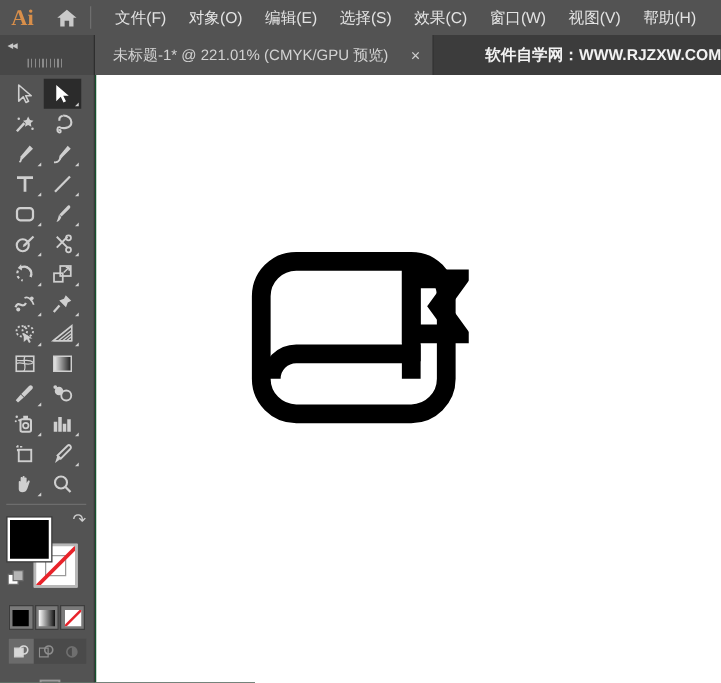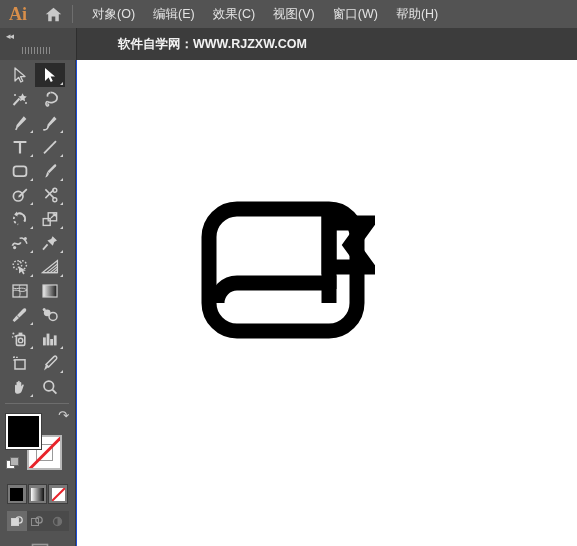--- a/index.html
+++ b/index.html
@@ -12,21 +12,21 @@
     width: 577px;
     height: 546px;
     overflow: hidden;
     font-family: "Liberation Sans", "DejaVu Sans", sans-serif;
     -webkit-font-smoothing: antialiased;
   }
   #app {
     position: relative;
     width: 577px;
     height: 546px;
-    background: #1d4ed8;
+    background: #14532d;
     overflow: hidden;
   }
 
   
   .menubar {
     position: absolute;
     left: 0; top: 0;
     width: 577px; height: 28px;
     background: #535353;
     display: flex;
@@ -286,33 +286,39 @@
 
   <div class="menubar">
     <div class="ai-logo">Ai</div>
     <div class="home-btn">
       <svg width="17" height="15" viewBox="0 0 17 15">
         <path d="M8.5 0.8 L16.2 7.2 L13.8 7.2 L13.8 14.2 L10.3 14.2 L10.3 9.6 L6.7 9.6 L6.7 14.2 L3.2 14.2 L3.2 7.2 L0.8 7.2 Z" fill="#c9c9c9"></path>
       </svg>
     </div>
     <div class="menu-divider"></div>
     <div class="menu-items" id="menu-items">
+        <div class="menu-item">文件(F)</div>
         <div class="menu-item">对象(O)</div>
         <div class="menu-item">编辑(E)</div>
+        <div class="menu-item">选择(S)</div>
         <div class="menu-item">效果(C)</div>
+        <div class="menu-item">窗口(W)</div>
         <div class="menu-item">视图(V)</div>
-        <div class="menu-item">窗口(W)</div>
         <div class="menu-item">帮助(H)</div>
       </div>
   </div>
 
   <div class="tabbar">
     <div class="tab-leftstub">
       <div class="collapse-arrows">◂◂</div>
       <div class="panel-grip"></div>
+    </div>
+    <div class="doc-tab">
+      <span class="doc-tab-title">未标题-1* @ 221.01% (CMYK/GPU 预览)</span>
+      <span class="tab-close">×</span>
     </div>
     <div class="site-tab">
       <span>软件自学网：WWW.RJZXW.COM</span>
     </div>
   </div>
 
   <div class="toolbar">
     <div class="tool-grid" id="tool-grid">
         <div class="tool">
           <span>

